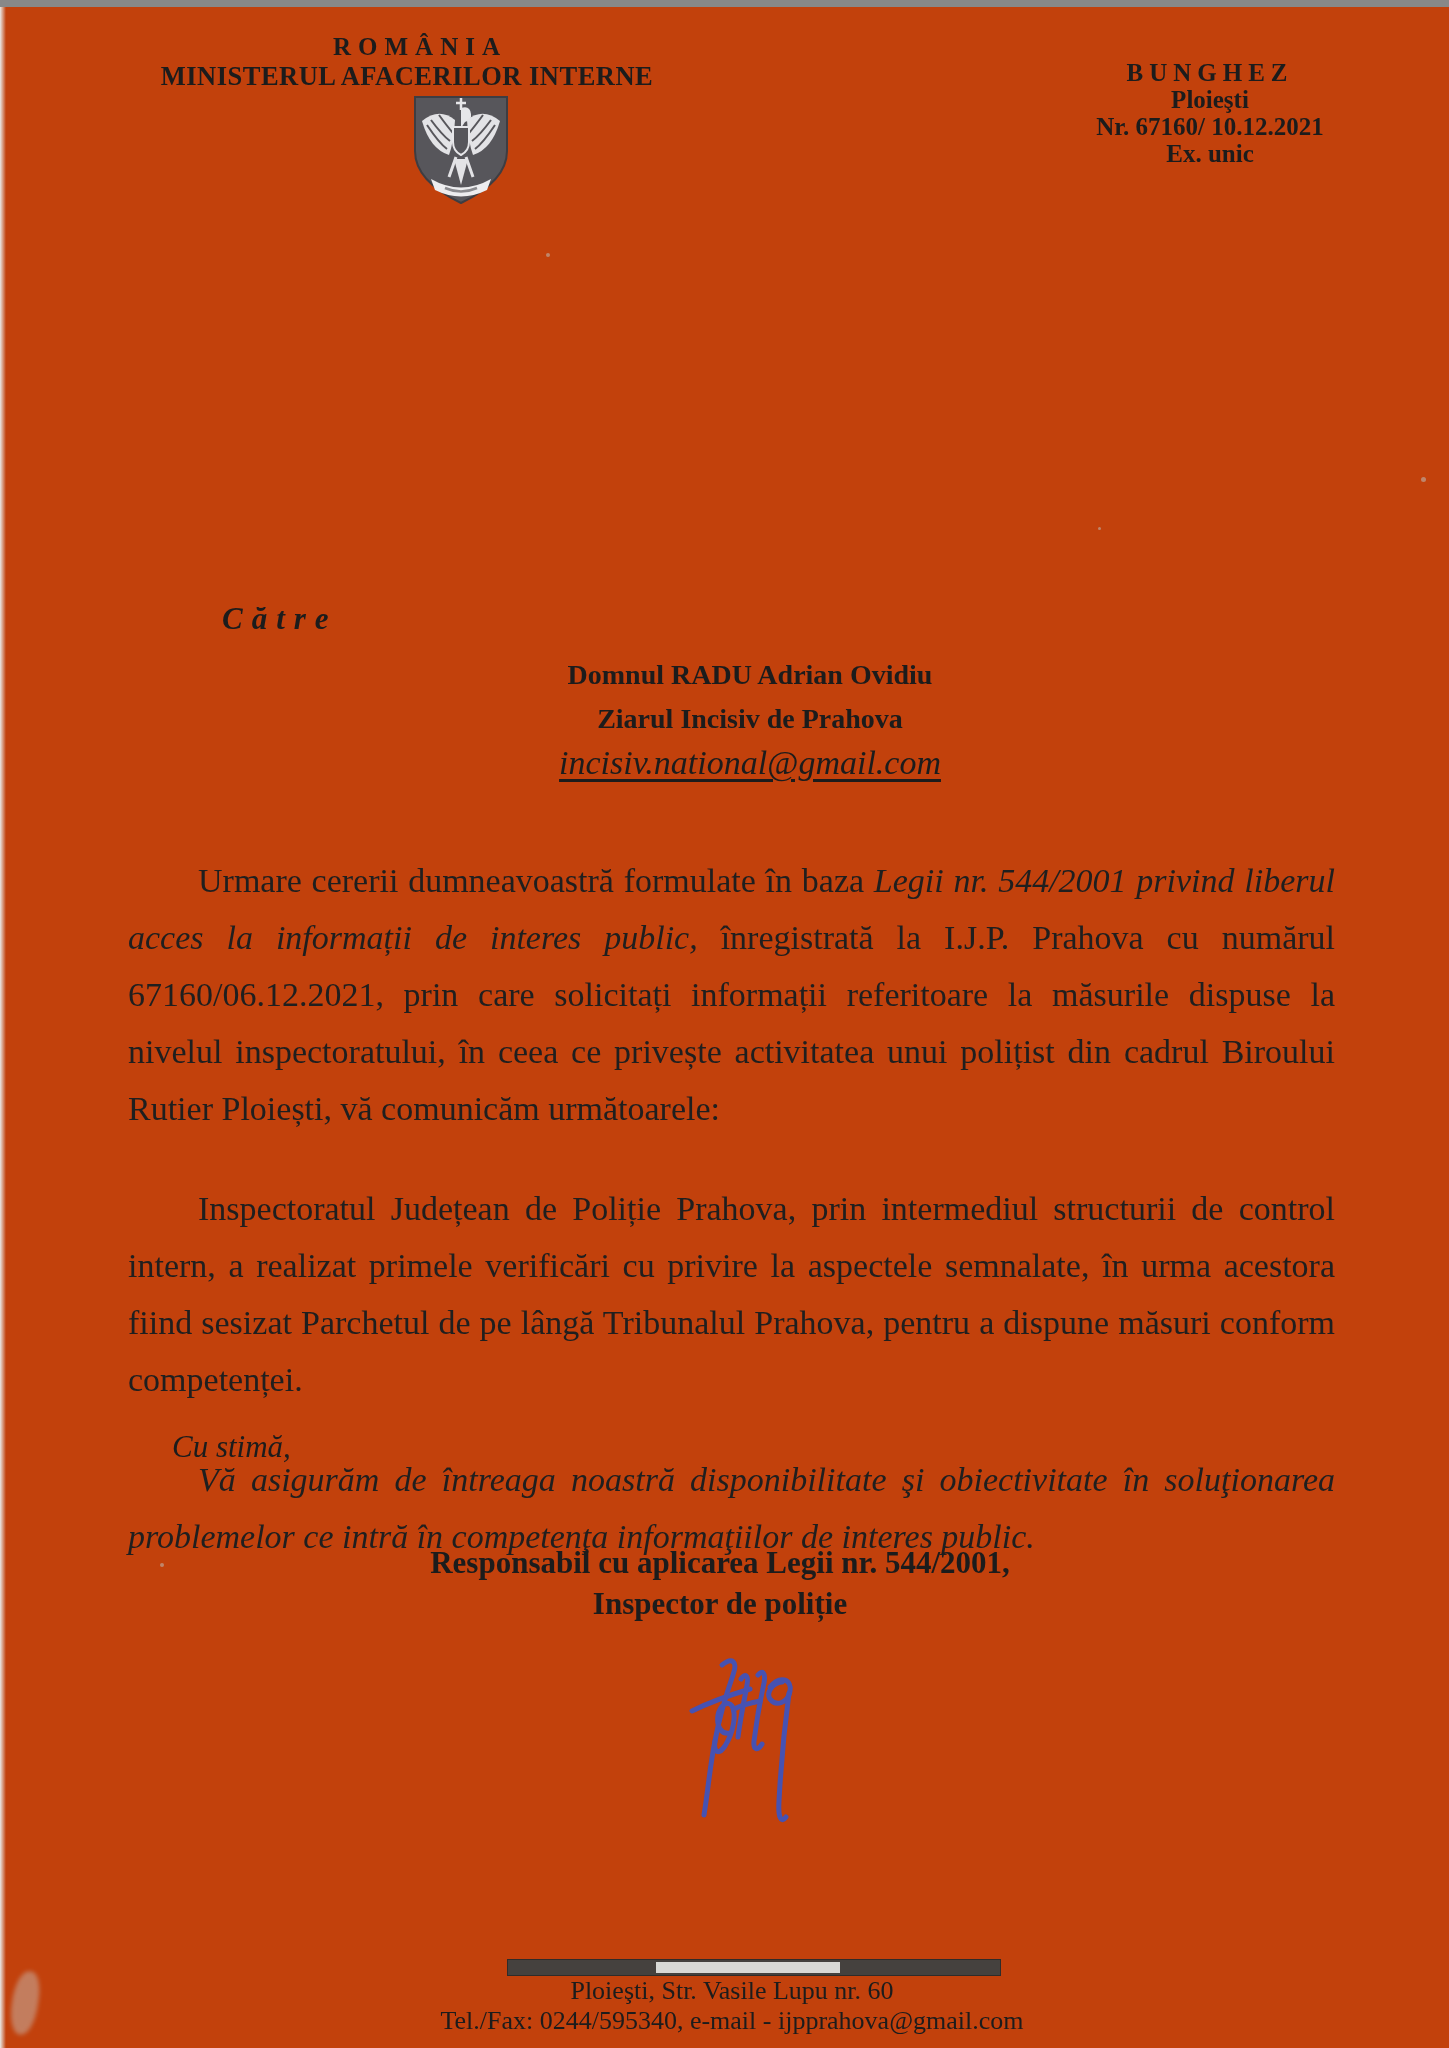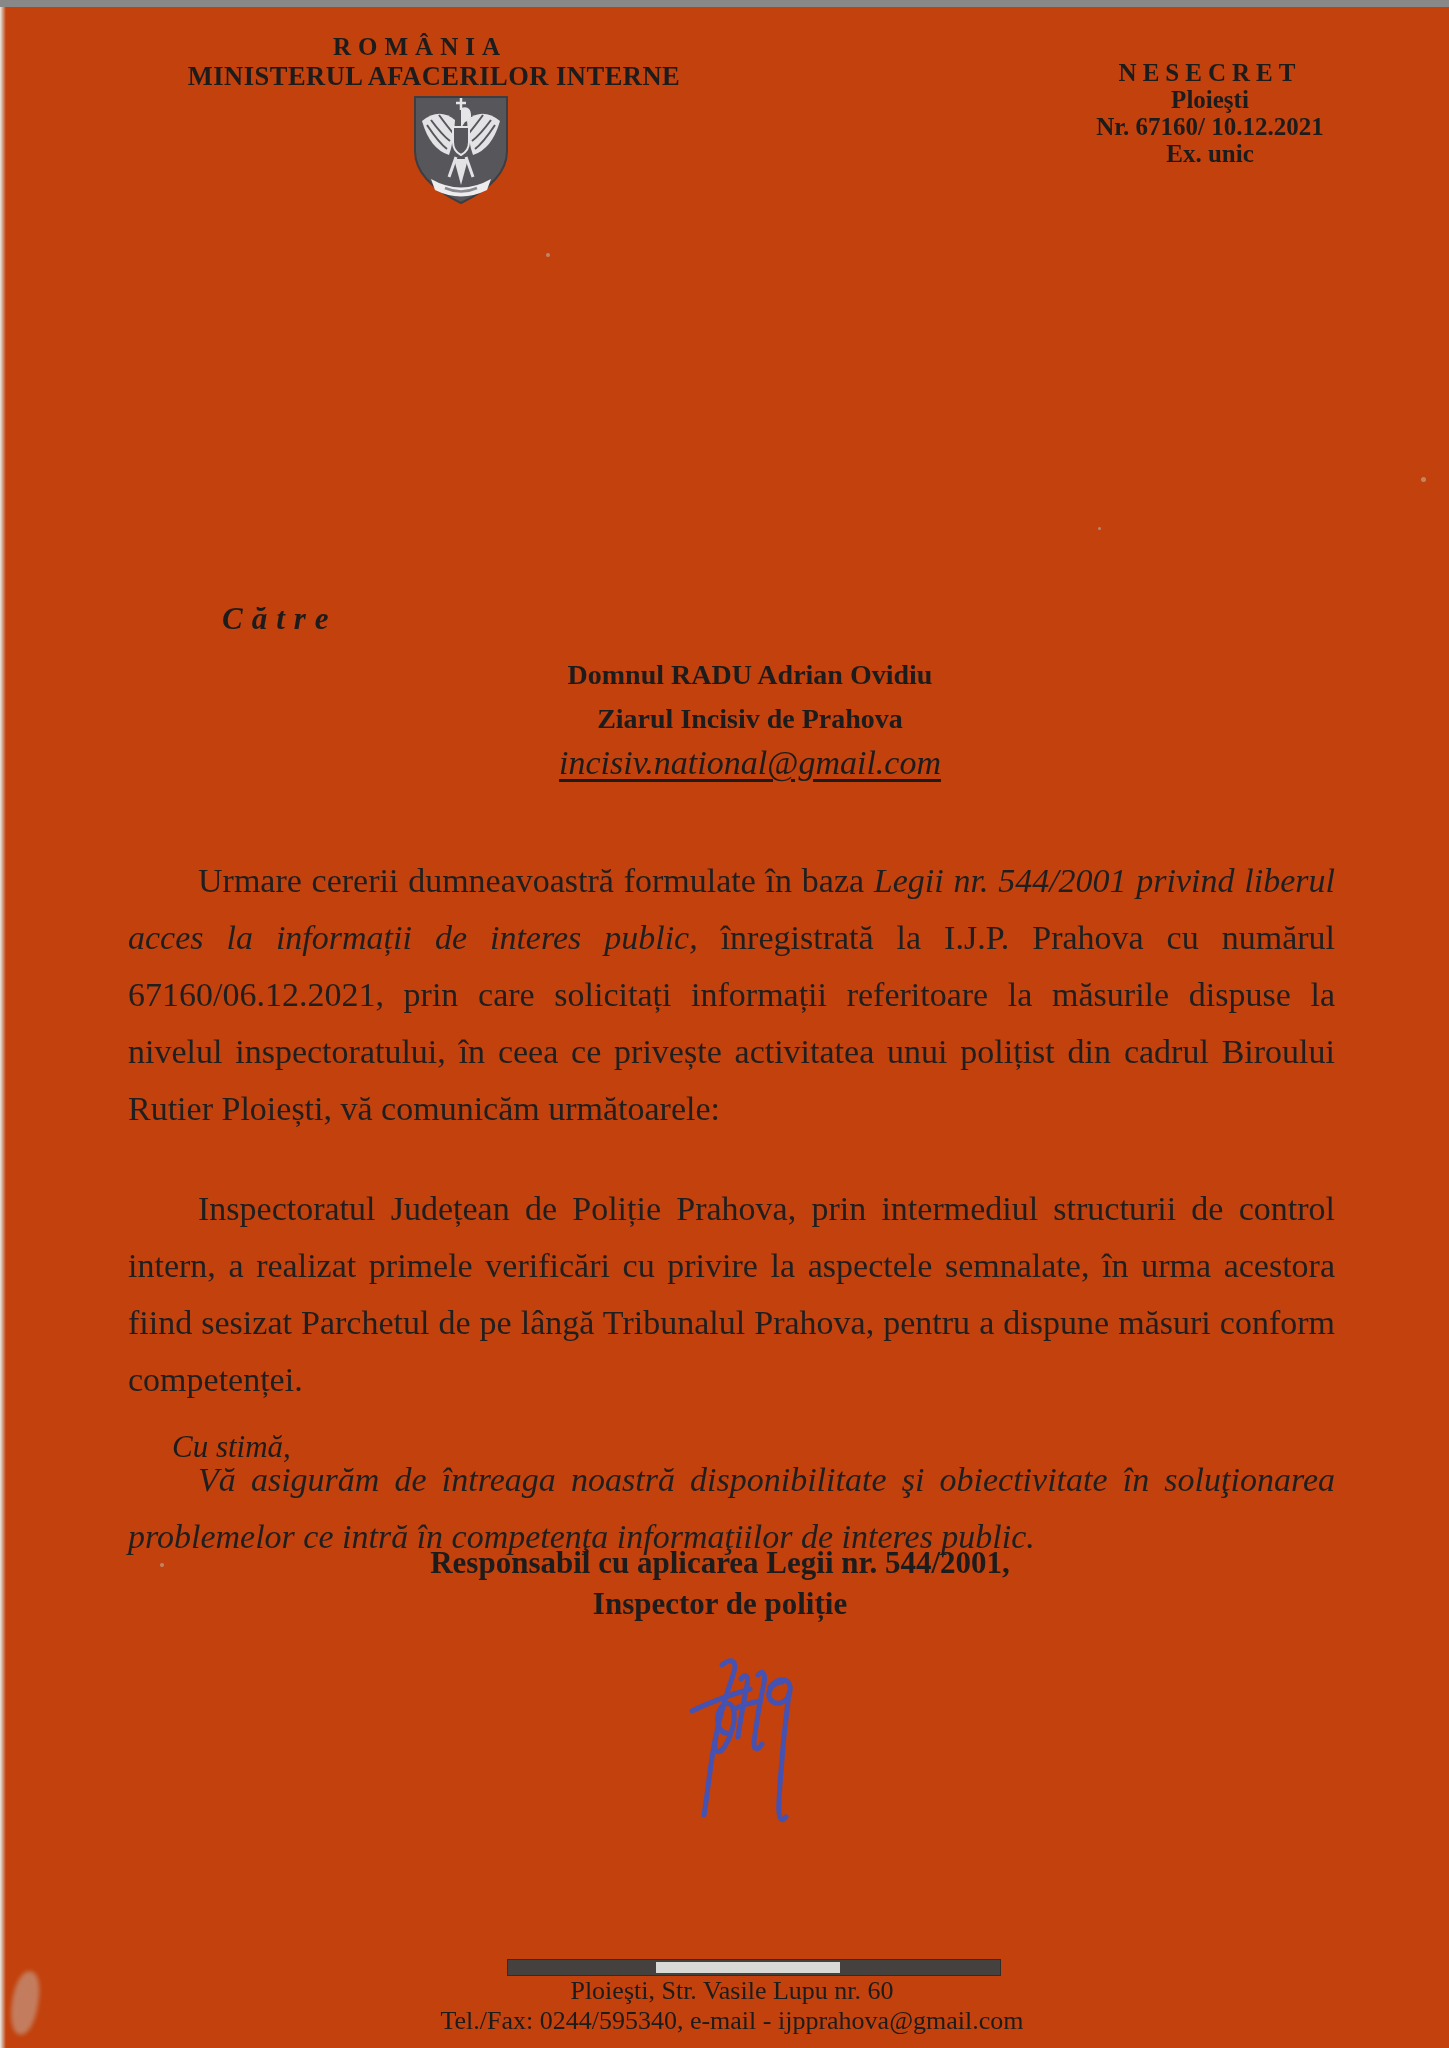--- a/index.html
+++ b/index.html
@@ -14,21 +14,21 @@
   }
   .page::before{ 
     content:"";position:absolute;left:0;top:0;bottom:0;width:6px;
     background:linear-gradient(to right,#e9e9e6,rgba(252,252,250,0));
   }
   .abs{position:absolute;}
 
   
   .country{left:95px;top:26px;width:650px;text-align:center;
     font-weight:bold;font-size:25px;letter-spacing:7px;}
-  .ministry{left:109px;top:54px;width:650px;text-align:center;
+  .ministry{left:82px;top:54px;width:650px;text-align:center;
     font-weight:bold;font-size:26.5px;letter-spacing:.5px;}
   .emblem{left:409px;top:86px;width:104px;height:114px;}
   .inspectorate{left:100px;top:194px;width:700px;text-align:center;
     font-weight:bold;font-size:28px;letter-spacing:.5px;}
 
   .class-block{left:1040px;top:52px;width:340px;text-align:center;
     font-weight:bold;font-size:25px;line-height:27px;}
   .class-level{letter-spacing:6px;}
 
   
@@ -92,21 +92,21 @@
 
     <path d="M47 64 L40 84 M57 64 L64 84" stroke="#e3e3e6" stroke-width="3" fill="none"></path>
     <path d="M45 66 L52 92 L59 66 Z" fill="#e3e3e6"></path>
 
     <path d="M22 86 Q52 103 82 86 L78 97 Q52 110 26 97 Z" fill="#ededef"></path>
     <path d="M36 95 Q52 102 68 95" stroke="#8a8a8e" stroke-width="2.5" fill="none"></path>
   </svg>
 
 
   <div class="abs class-block">
-    <div class="class-level">NESECRET</div>
+    <div class="class-level">BUNGHEZ</div>
     <div>Ploieşti</div>
     <div>Nr. 67160/ 10.12.2021</div>
     <div>Ex. unic</div>
   </div>
 
   <div class="abs salutation">Către</div>
 
   <div class="abs recipient">
     <div class="recipient-name">Domnul RADU Adrian Ovidiu</div>
     <div class="recipient-org">Ziarul Incisiv de Prahova</div>

